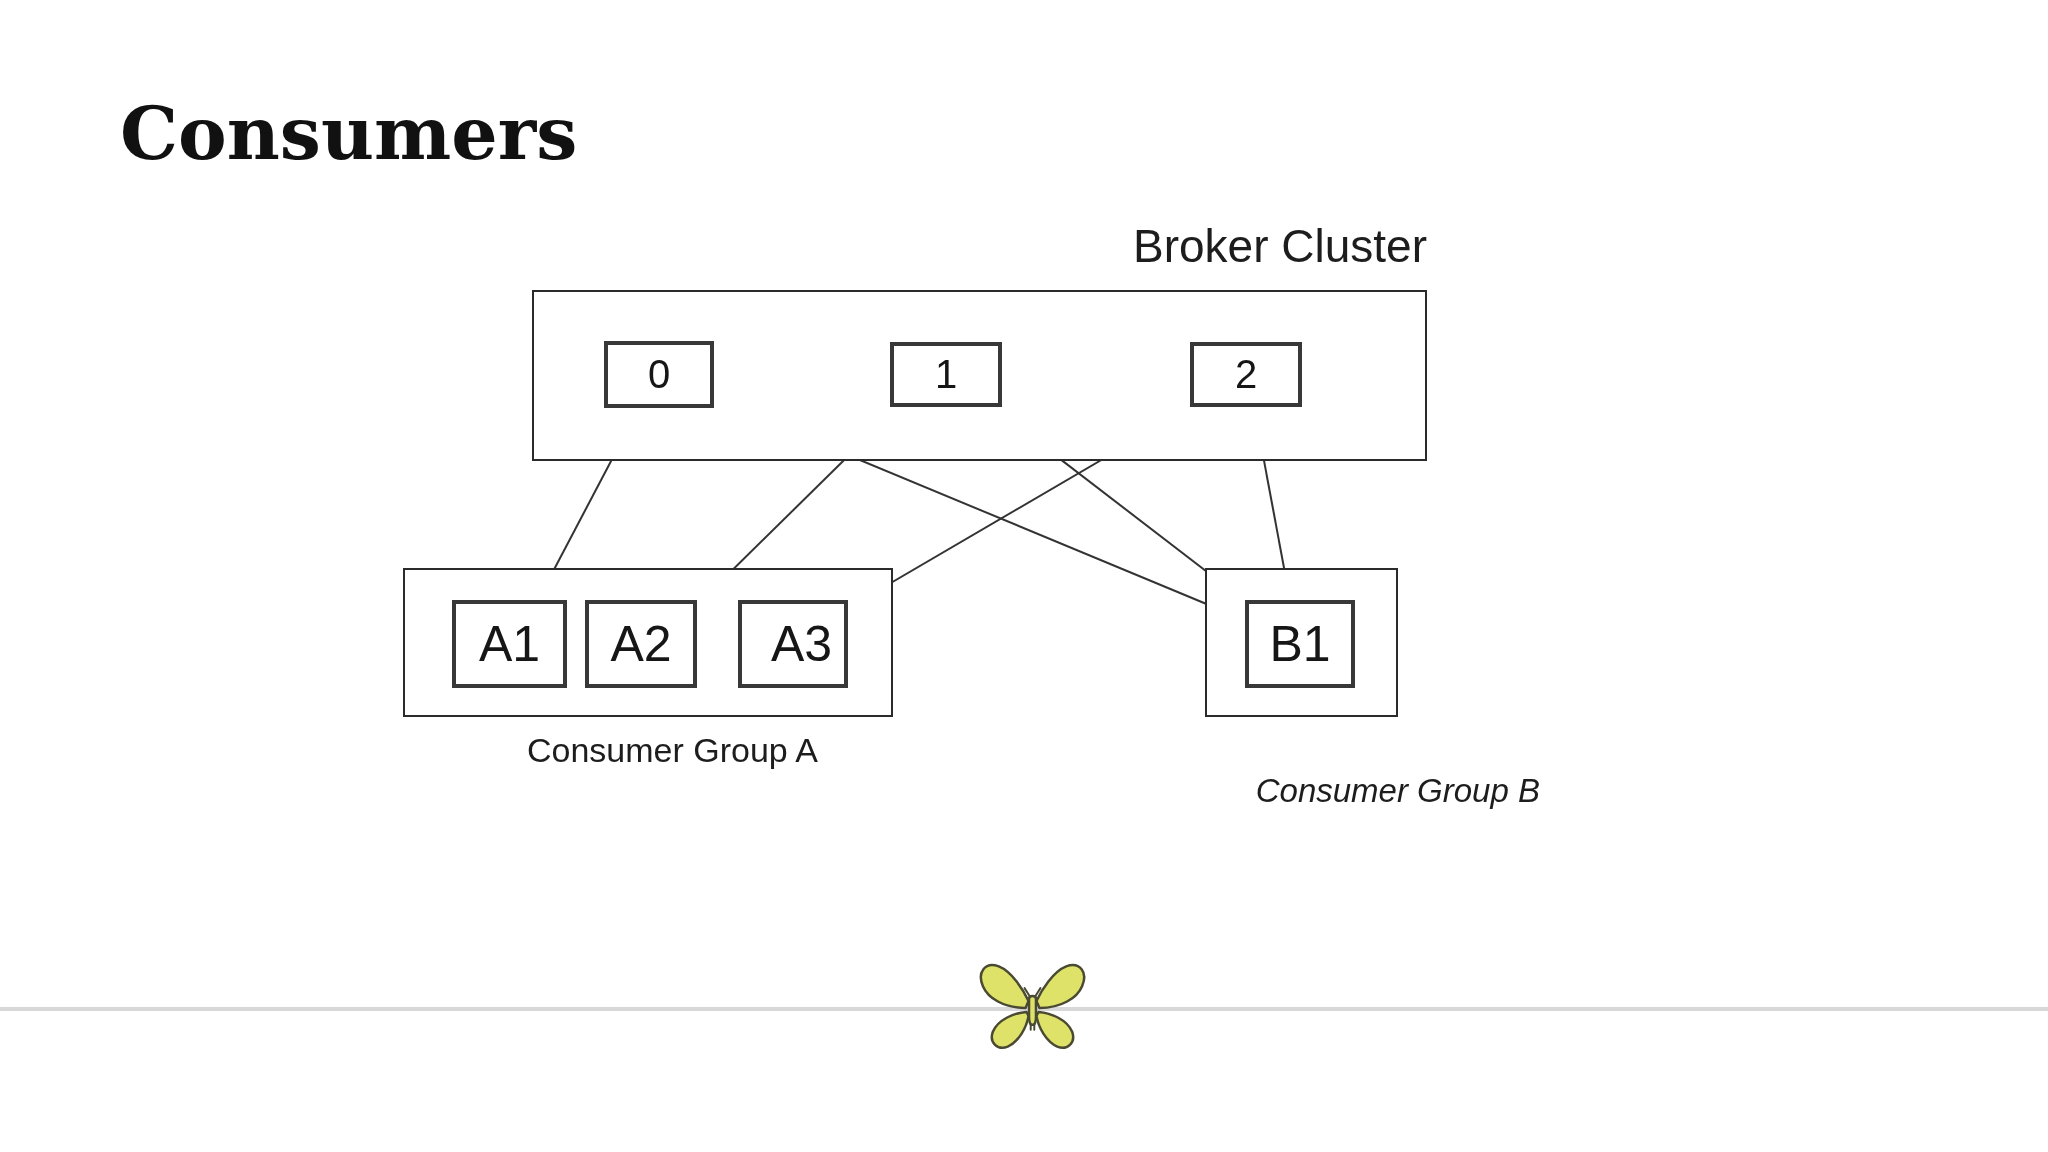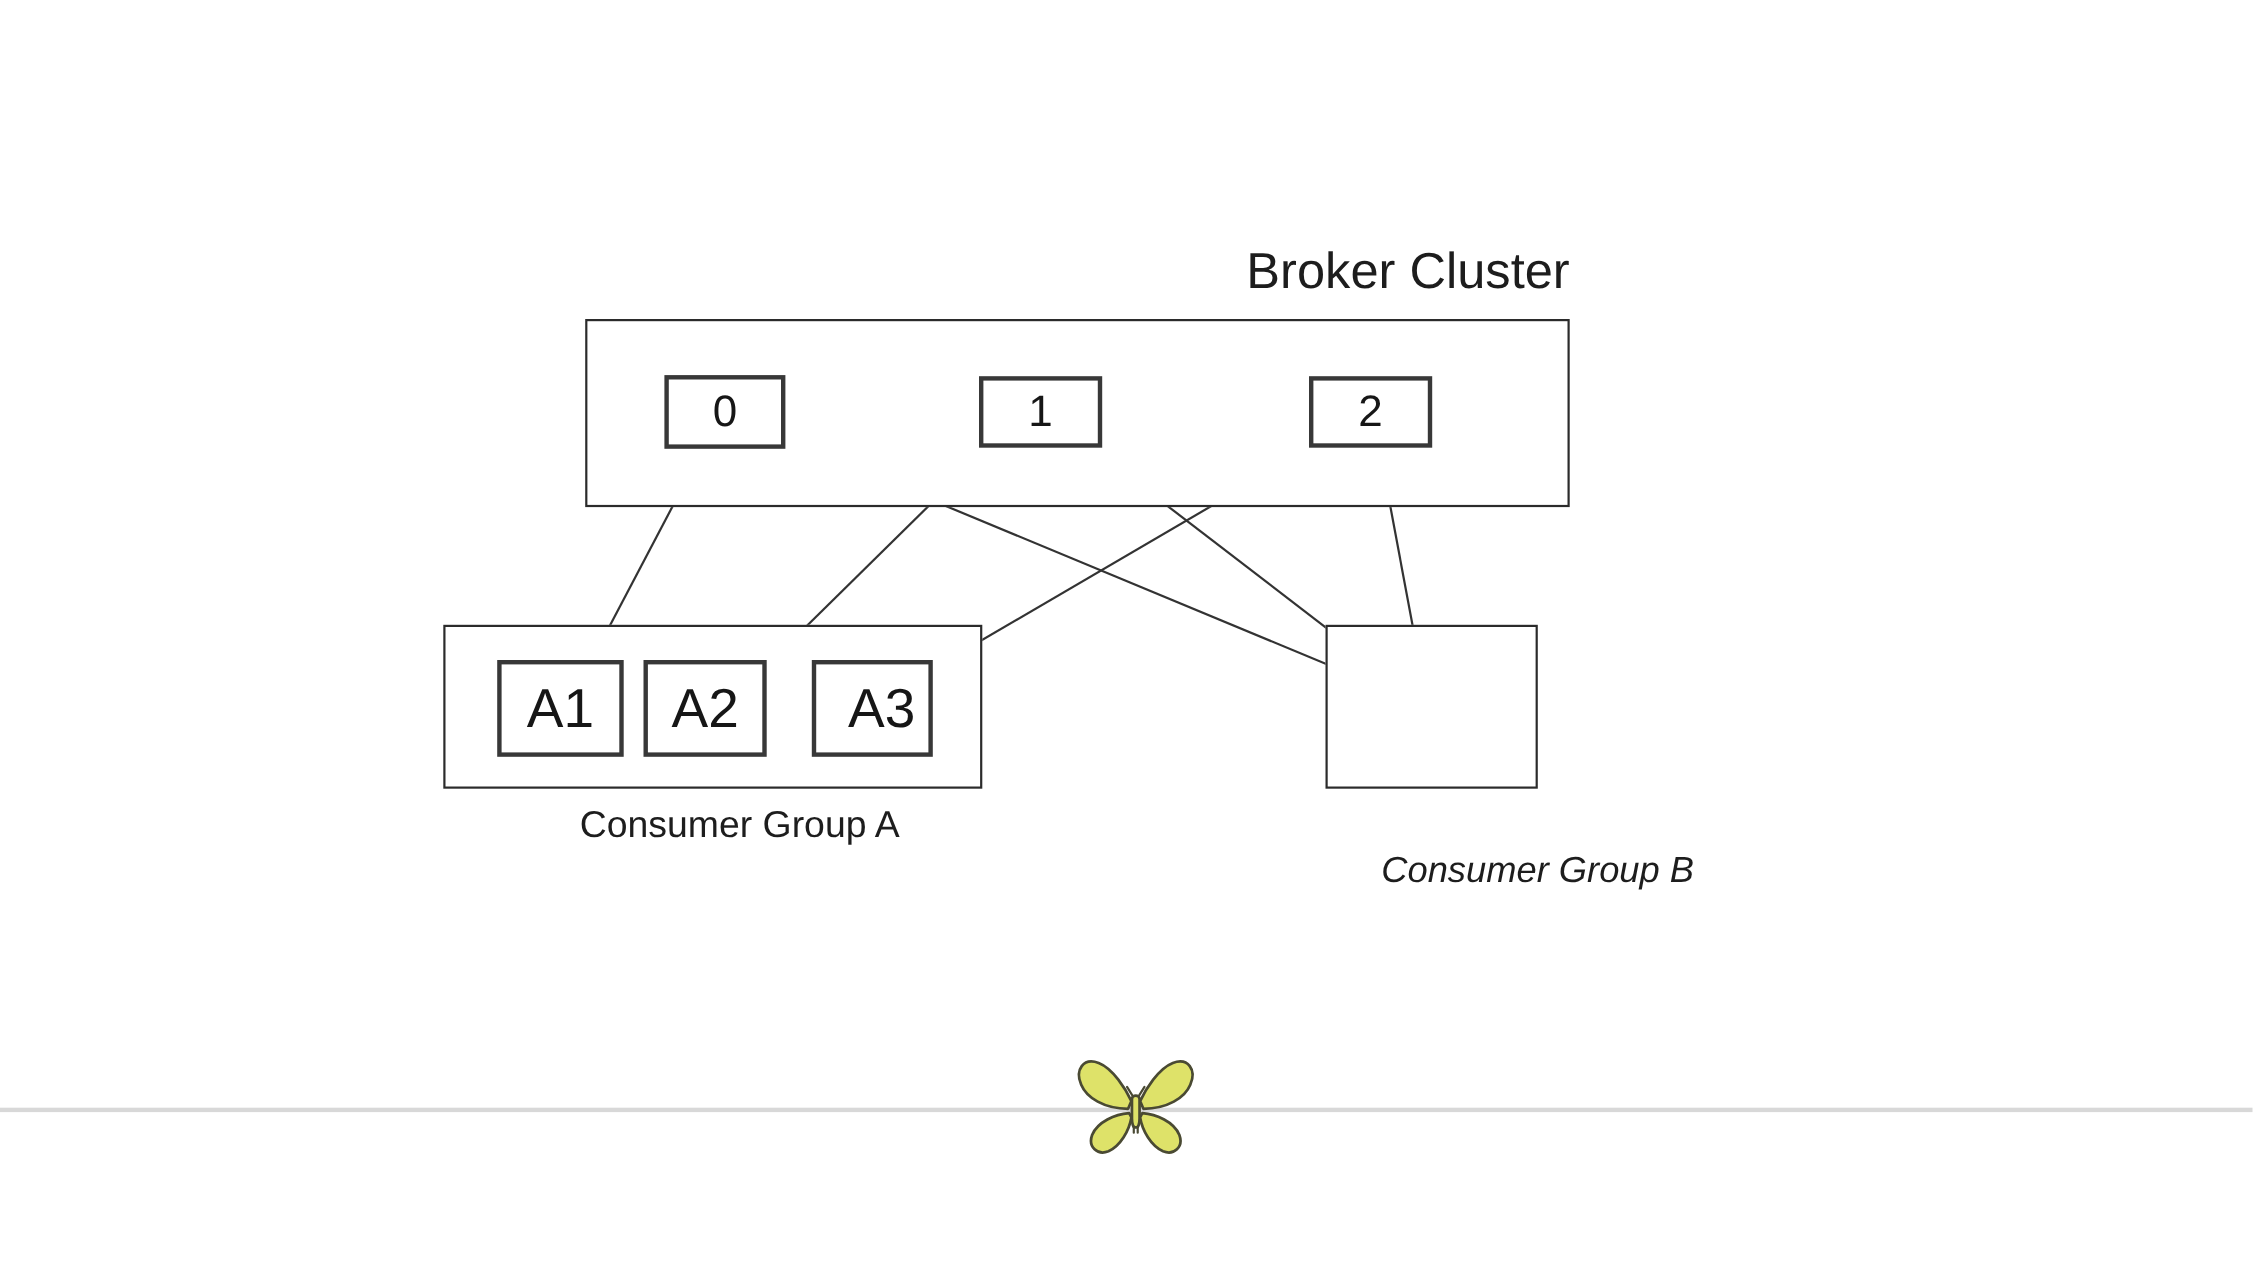--- a/index.html
+++ b/index.html
@@ -91,20 +91,21 @@
     top: 957px;
     width: 119px;
     height: 94px;
   }
 </style>
 </head>
 <body>
 
 <div class="slide">
 
+  <div class="title">Consumers</div>
 
   <div class="diagram">
 
     <svg class="connections" width="2048" height="1152" viewBox="0 0 2048 1152">
       <line class="conn" x1="640" y1="406" x2="538" y2="600"></line>
       <line class="conn" x1="713" y1="399" x2="1245" y2="620"></line>
       <line class="conn" x1="898" y1="407" x2="702" y2="600"></line>
       <line class="conn" x1="995" y1="409" x2="1245" y2="601"></line>
       <line class="conn" x1="1192" y1="407" x2="848" y2="608"></line>
       <line class="conn" x1="1254" y1="407" x2="1290" y2="600"></line>
@@ -130,20 +131,23 @@
     </div>
     <div class="node-box consumer a2">
       <span>A2</span>
     </div>
     <div class="node-box consumer a3">
       <span>A3</span>
     </div>
     <div class="big-label groupA-label">Consumer Group A</div>
 
     <div class="outer-box groupB-box"></div>
+    <div class="node-box consumer b1">
+      <span>B1</span>
+    </div>
     <div class="big-label groupB-label">Consumer Group B</div>
 
   </div>
 
   <div class="divider"></div>
 
   <svg class="butterfly" viewBox="0 0 120 94">
     <g fill="#dee269" stroke="#4a4a33" stroke-width="2.5" stroke-linejoin="round">
 
       <path d="M56 44 C51 33 39 14 26 9 C12 4 4 15 10 29 C15 41 31 51 53 51 Z"></path>

